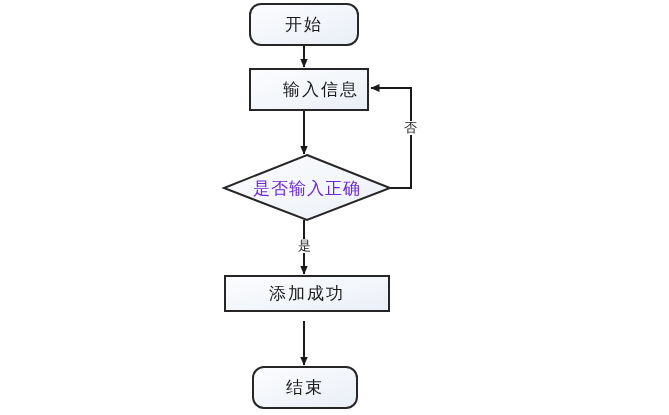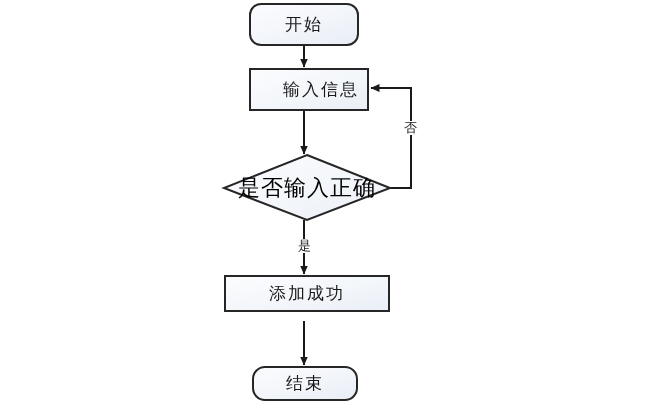--- a/index.html
+++ b/index.html
@@ -45,23 +45,23 @@
   }
   .node.process {
     border: 2px solid #262626;
     background: linear-gradient(to bottom right, #fbfcfe 0%, #f3f6fa 55%, #eaeef6 100%);
   }
   .diamond-label {
     position: absolute;
     display: flex;
     align-items: center;
     justify-content: center;
-    font-size: 22px;
+    font-size: 17px;
     letter-spacing: 1px;
-    color: #000000;
+    color: #6d28d9;
     white-space: nowrap;
   }
   .edge-label {
     position: absolute;
     font-size: 13px;
     color: #1a1a1a;
     background: #ffffff;
     padding: 0 1px;
     line-height: 14px;
     white-space: nowrap;
@@ -120,21 +120,21 @@
   </div>
 
   <div class="diamond-label" style="left:224px; top:173px; width:166px; height:30px;">
     <span>是否输入正确</span>
   </div>
 
   <div class="node process" style="left:224px; top:275px; width:166px; height:37px;">
     <span>添加成功</span>
   </div>
 
-  <div class="node terminal" style="left:252px; top:366px; width:106px; height:35px;border-radius:13px;">
+  <div class="node terminal" style="left:252px; top:366px; width:106px; height:43px;">
     <span>结束</span>
   </div>
 
   <div class="edge-label" style="left:403px; top:121px;">否</div>
 
   <div class="edge-label" style="left:297px; top:239px;">是</div>
 
 </div>
 
 </body></html>

